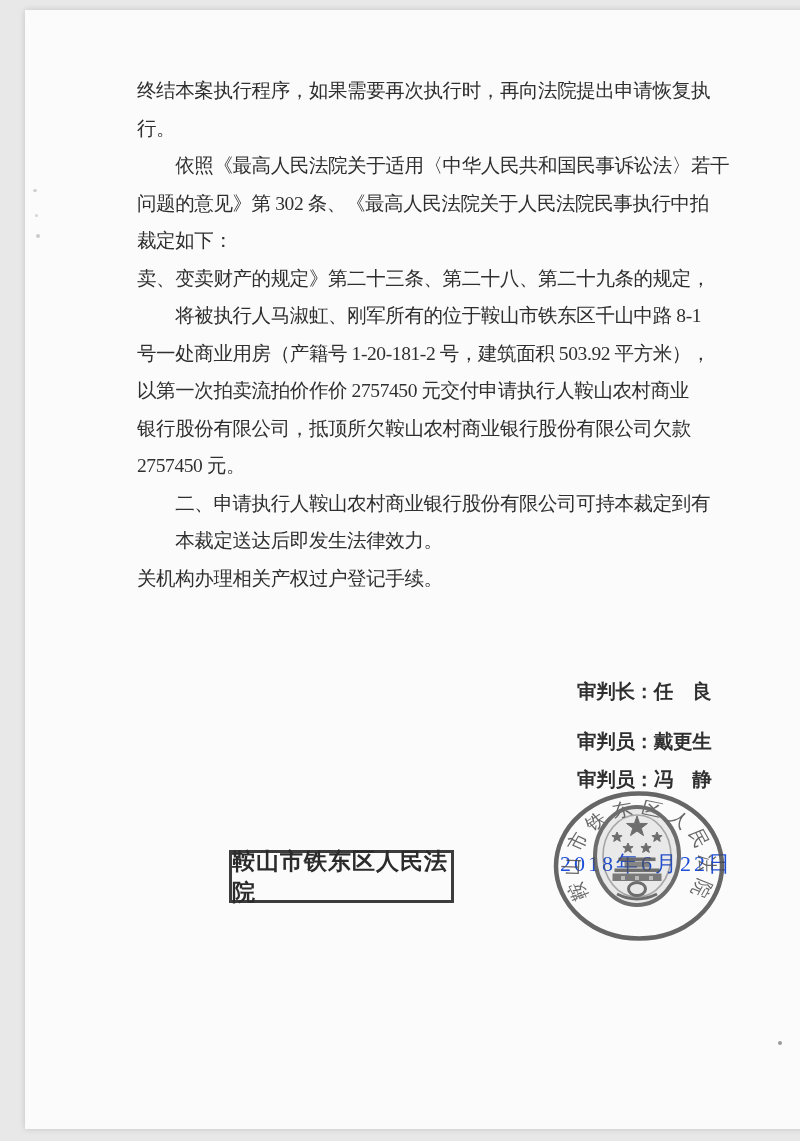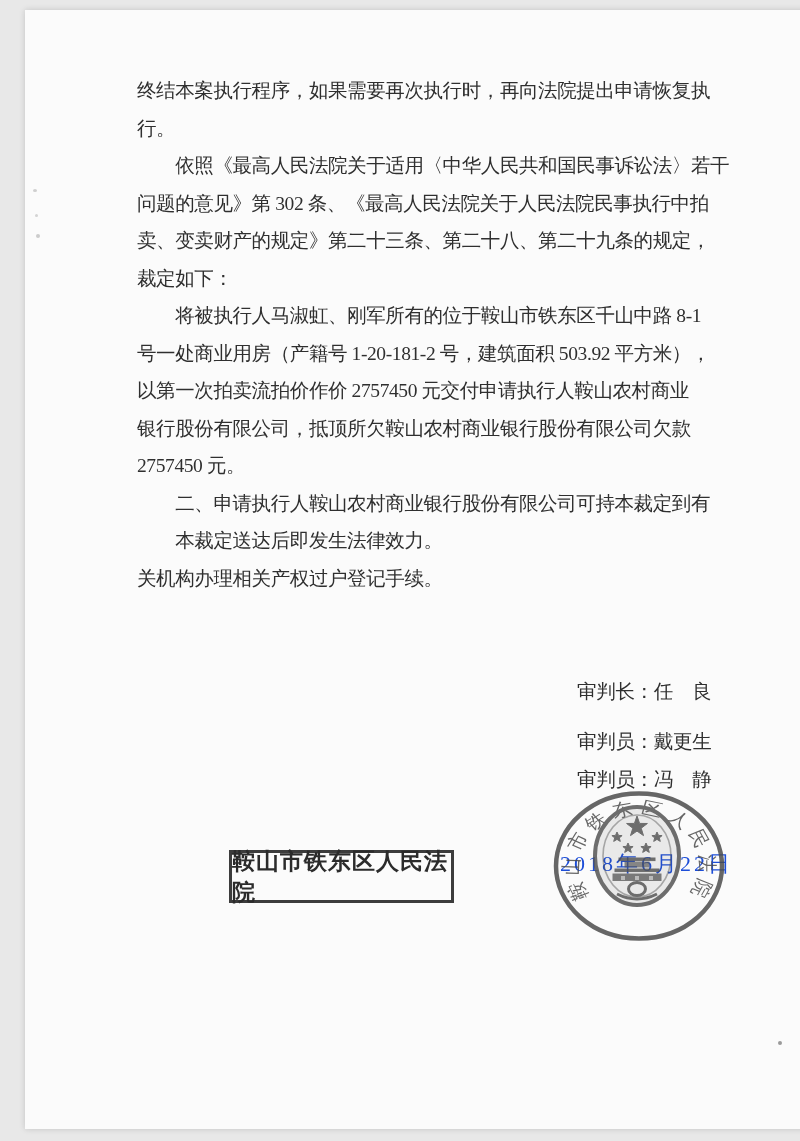--- a/index.html
+++ b/index.html
@@ -16,21 +16,21 @@
     box-shadow:0 0 6px rgba(0,0,0,0.16);
   }
   .body-text{
     position:absolute;left:120px;top:72px;width:585px;
     font-size:19.5px;line-height:37.5px;letter-spacing:-0.4px;
     color:#2f2f2f;
   }
   .body-text .line{white-space:nowrap;}
   .sig-line{
     position:absolute;left:560px;white-space:nowrap;
-    font-size:19.5px;letter-spacing:-0.3px;color:#2f2f2f;
+    font-size:19.5px;letter-spacing:-0.3px;color:#2f2f2f;font-weight:bold;
   }
   .date-line{
     position:absolute;left:543px;top:849px;white-space:nowrap;
     font-size:22px;letter-spacing:3px;color:#1d4ed8;
   }
   .clerk-line{
     position:absolute;left:552px;top:896px;white-space:nowrap;
     font-size:19.5px;color:#3a3a3a;
   }
   .clerk-line .clerk-name{letter-spacing:22px;margin-left:13px;}
@@ -57,22 +57,22 @@
   <div class="speck sp1"></div>
   <div class="speck sp2"></div>
   <div class="speck sp3"></div>
   <div class="speck sp4"></div>
 
   <div class="body-text">
     <div class="line">终结本案执行程序，如果需要再次执行时，再向法院提出申请恢复执</div>
     <div class="line">行。</div>
     <div class="line">　　依照《最高人民法院关于适用〈中华人民共和国民事诉讼法〉若干</div>
     <div class="line">问题的意见》第 302 条、《最高人民法院关于人民法院民事执行中拍</div>
+    <div class="line">裁定如下：</div>
     <div class="line">卖、变卖财产的规定》第二十三条、第二十八、第二十九条的规定，</div>
-    <div class="line">裁定如下：</div>
     <div class="line">　　将被执行人马淑虹、刚军所有的位于鞍山市铁东区千山中路 8-1</div>
     <div class="line">号一处商业用房（产籍号 1-20-181-2 号，建筑面积 503.92 平方米），</div>
     <div class="line">以第一次拍卖流拍价作价 2757450 元交付申请执行人鞍山农村商业</div>
     <div class="line">银行股份有限公司，抵顶所欠鞍山农村商业银行股份有限公司欠款</div>
     <div class="line">2757450 元。</div>
     <div class="line">　　二、申请执行人鞍山农村商业银行股份有限公司可持本裁定到有</div>
     <div class="line">　　本裁定送达后即发生法律效力。</div>
     <div class="line">关机构办理相关产权过户登记手续。</div>
   </div>
 

